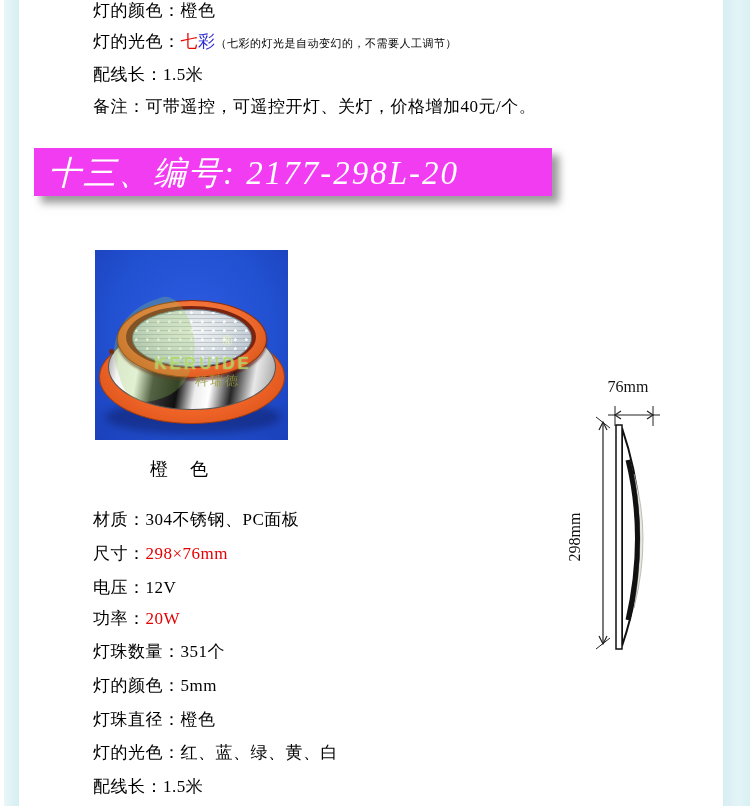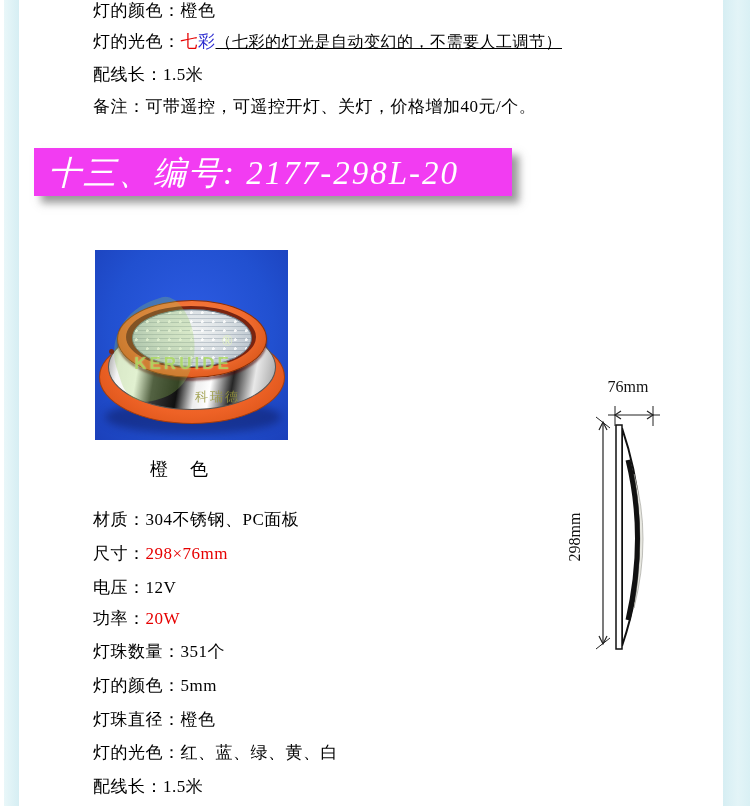--- a/index.html
+++ b/index.html
@@ -11,27 +11,28 @@
   }
   
   .side-strip{position:absolute;top:0;height:806px;}
   .side-strip.left{left:4px;width:15px;background:linear-gradient(90deg,#e9f7f9,#d6eef3);}
   .side-strip.right{left:723px;width:27px;background:linear-gradient(90deg,#d6eef3,#e3f4f7 55%,#d9f0f4);}
 
   
   .tline{position:absolute;left:93px;font-size:17px;line-height:22px;letter-spacing:0.5px;white-space:nowrap;}
   .tline .red{color:#e60000;}
   .tline .blue{color:#2a2ad0;}
-  .tline .note{font-size:16px;text-decoration:underline;}
+  .tline .note{font-size:11px;}
 
   
   .banner{
     position:absolute;left:34px;top:148px;width:478px;height:48px;
     background:#f23cf2;
     box-shadow:7px 7px 8px rgba(70,70,70,0.55);
+    padding-left:40px;
   }
   .banner .banner-text{
     position:absolute;left:14px;top:0;width:100%;
     font-size:33px;line-height:50px;color:#ffffff;
     font-style:italic;letter-spacing:2px;white-space:nowrap;
   }
 
   
   .photo{
     position:absolute;left:95px;top:250px;width:193px;height:190px;overflow:hidden;
@@ -75,29 +76,28 @@
     position:absolute;left:14px;top:99px;width:5px;height:5px;border-radius:50%;
     background:#7a2a14;
   }
   .photo .swoosh{
     position:absolute;left:18px;top:52px;width:84px;height:96px;
     background:rgba(150,205,90,0.28);
     border-radius:75% 25% 65% 35%/60% 40% 70% 30%;
     transform:rotate(-18deg);
   }
   .photo .wm-en{
-    position:absolute;left:0;top:104px;width:176px;text-align:center;
+    position:absolute;left:20px;top:104px;width:176px;text-align:center;
     font-size:17px;font-weight:bold;letter-spacing:3px;
     color:rgba(165,215,85,0.78);text-shadow:0 0 2px rgba(255,255,255,0.5);
     font-family:"Liberation Sans",sans-serif;
   }
   .photo .wm-cn{
     position:absolute;left:100px;top:122px;font-size:13px;letter-spacing:2px;
     color:rgba(150,150,60,0.85);
-    margin-top:16px;
   }
   .photo .wm-reg{
     position:absolute;left:127px;top:84px;font-size:14px;
     color:rgba(230,245,190,0.95);
   }
   .caption{
     position:absolute;left:150px;top:457px;font-size:18px;letter-spacing:2px;white-space:pre;
   }
 
   

